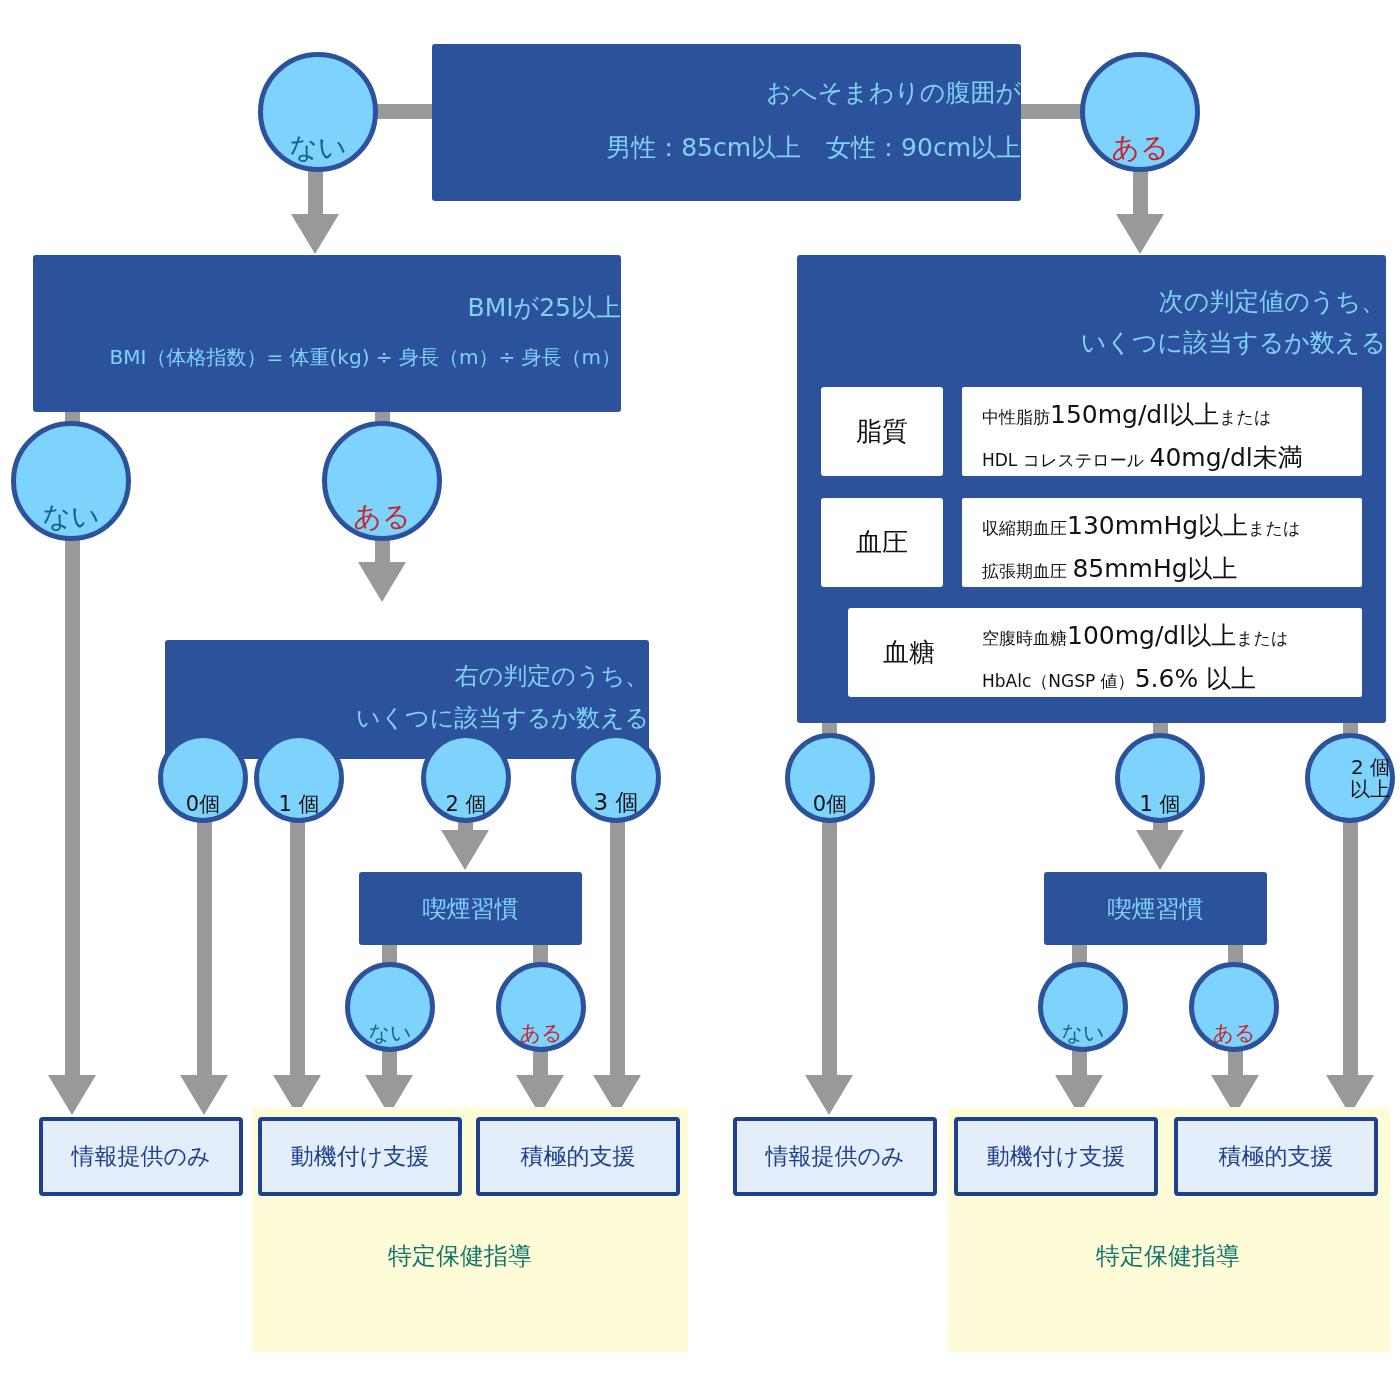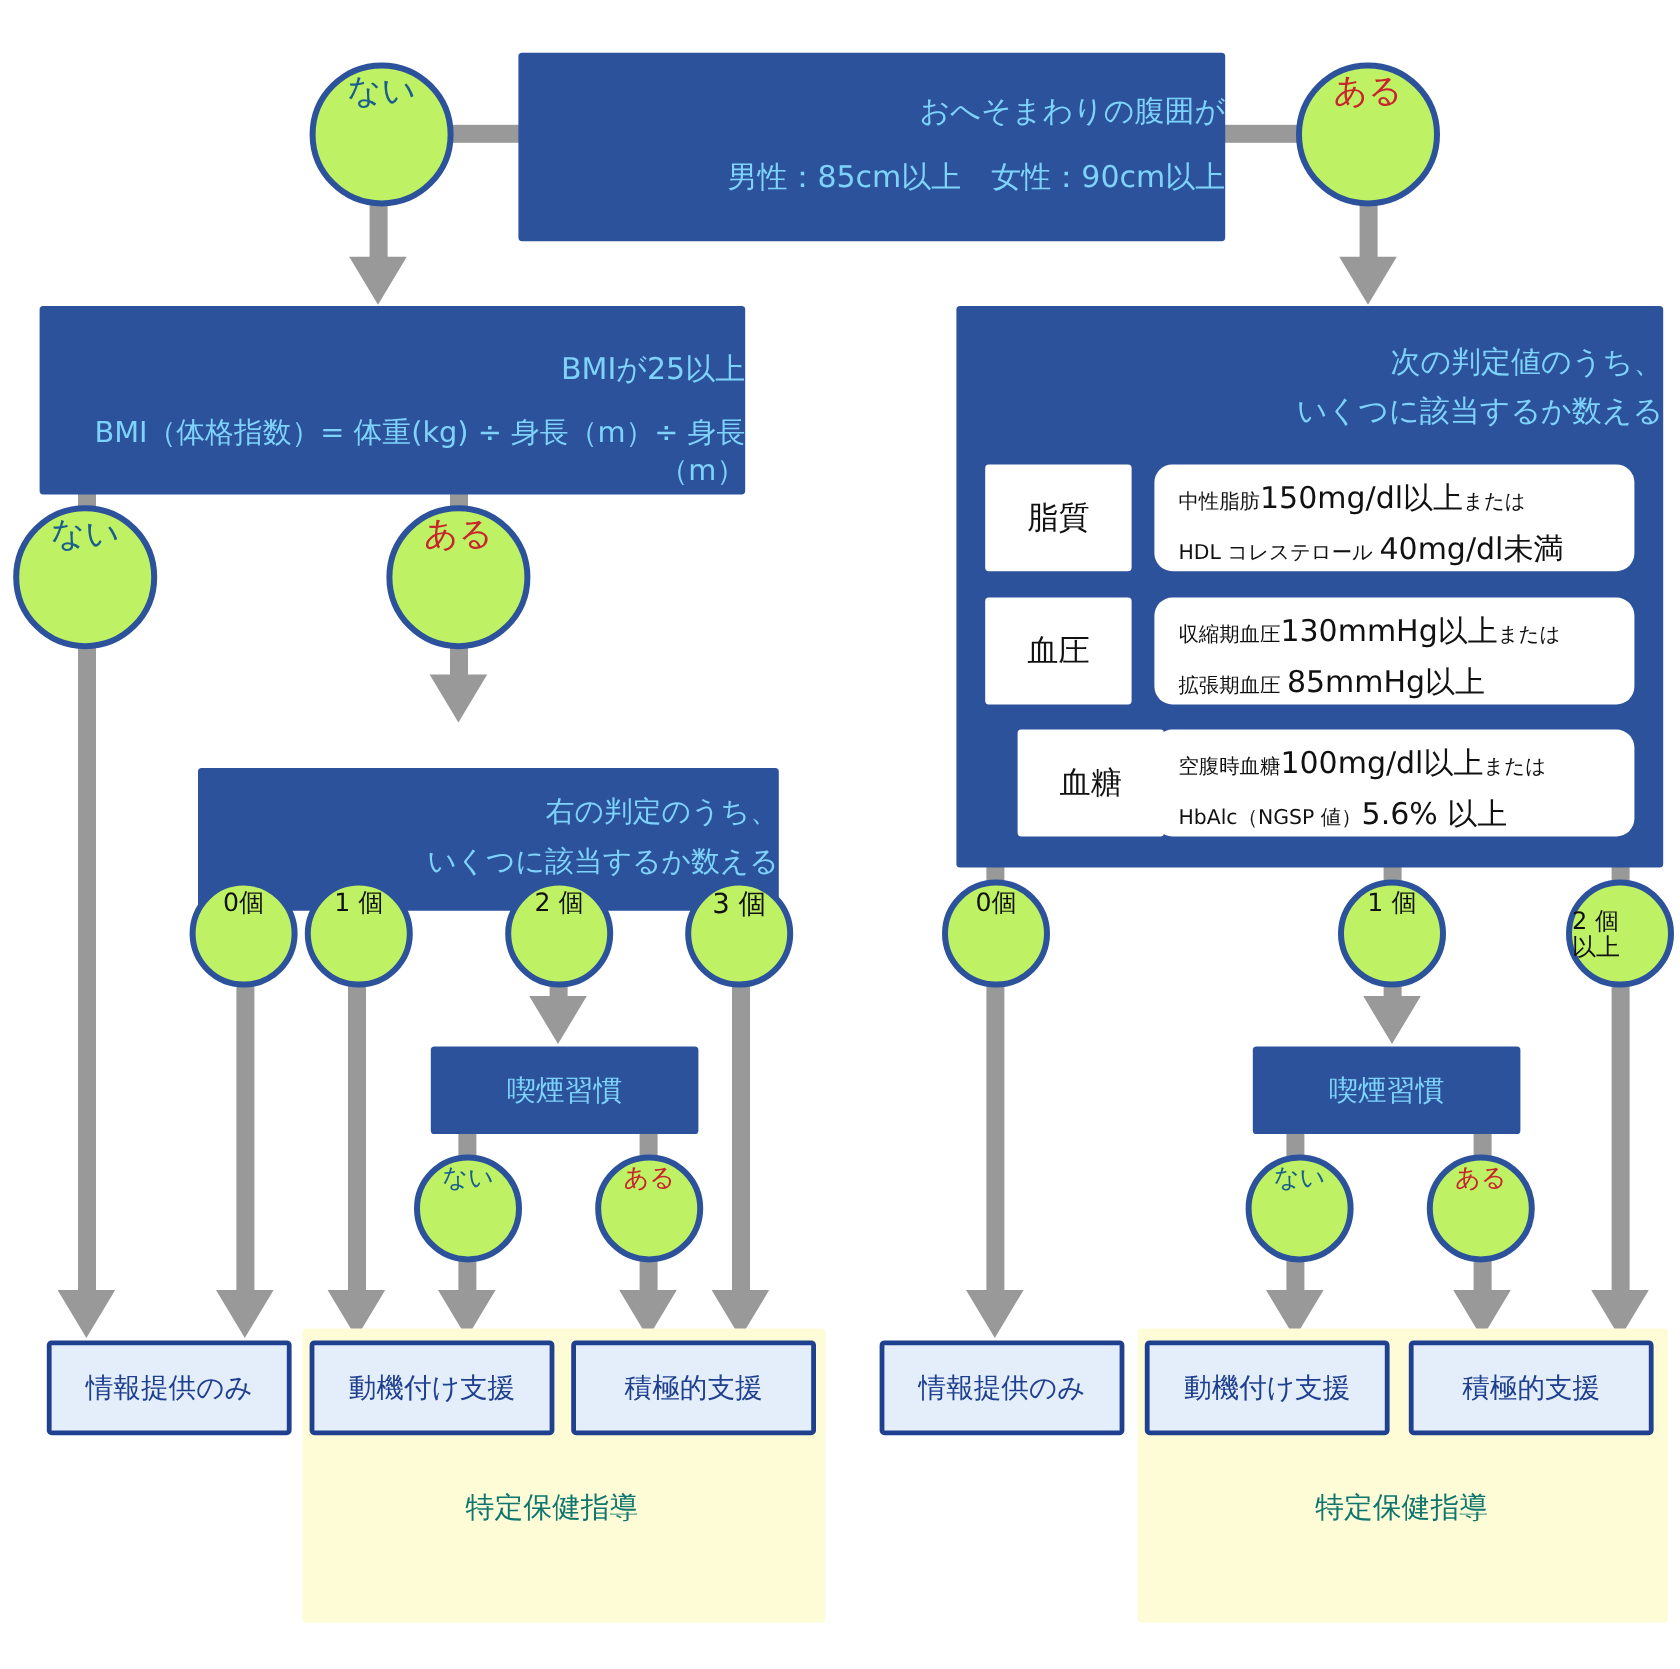--- a/index.html
+++ b/index.html
@@ -1,37 +1,37 @@
 <!DOCTYPE html>
 <html><head>
 <meta charset="utf-8">
 <style>
   html, body { margin: 0; padding: 0; background: #ffffff; }
   body { width: 1400px; height: 1391px; position: relative; overflow: hidden;
          font-family: "DejaVu Sans", "Liberation Sans", sans-serif; }
   .box { position: absolute; background: #2d529c; color: #7dd3fc; border-radius: 3px;
          box-sizing: border-box; text-align: right; }
-  .circle { position: absolute; background: #bef264; border: 5px solid #2d529c; border-radius: 50%;
-            box-sizing: border-box; display: flex; align-items: flex-start; justify-content: center;
+  .circle { position: absolute; background: #7dd3fc; border: 5px solid #2d529c; border-radius: 50%;
+            box-sizing: border-box; display: flex; align-items: flex-end; justify-content: center;
             text-align: center; color: #111; }
   .circle.no { color: #1a5f8c; }
   .circle.yes { color: #c8242c; }
   .vline { position: absolute; background: #999999; width: 15px; }
   .hline { position: absolute; background: #999999; height: 15px; }
   .arrowhead { position: absolute; width: 0; height: 0;
                border-left: 24px solid transparent; border-right: 24px solid transparent;
                border-top: 40px solid #999999; }
   .outcome { position: absolute; background: #e3eefa; border: 4px solid #1f3f8f; border-radius: 4px;
              box-sizing: border-box; color: #1f3f8f; font-size: 23px; display: flex;
              align-items: center; justify-content: center; }
   .yellow { position: absolute; background: #fefcd6; border-radius: 3px; }
   .yellow-label { position: absolute; font-size: 24px; color: #0f766e; text-align: center; }
   .crit-label { position: absolute; background: #fff; border-radius: 3px; color: #111;
                 font-size: 26px; display: flex; align-items: center; justify-content: center; }
-  .crit-val { position: absolute; background: #fff; border-radius: 15px; color: #111;
+  .crit-val { position: absolute; background: #fff; border-radius: 2px; color: #111;
               box-sizing: border-box; padding: 8px 0 0 20px; }
   .crit-val .line { display: block; white-space: nowrap; line-height: 40px; }
   .sm { font-size: 17px; }
   .lg { font-size: 25px; }
   .title1 { font-size: 25px; }
   .title2 { font-size: 24px; }
 </style>
 </head>
 <body>
 
@@ -90,21 +90,21 @@
 </div>
 <div class="circle no" style="left:258px; top:52px; width:120px; height:120px; font-size:28px;">
   <span>ない</span>
 </div>
 <div class="circle yes" style="left:1080px; top:52px; width:120px; height:120px; font-size:28px;">
   <span>ある</span>
 </div>
 
 <div class="box" style="left:33px; top:255px; width:588px; height:157px;">
   <div class="title1" style="margin-top:36px;">BMIが25以上</div>
-  <div style="margin-top:20px; font-size:24px;">BMI（体格指数）= 体重(kg) ÷ 身長（m）÷ 身長（m）</div>
+  <div style="margin-top:20px; font-size:20px;">BMI（体格指数）= 体重(kg) ÷ 身長（m）÷ 身長（m）</div>
 </div>
 <div class="circle no" style="left:11px; top:421px; width:120px; height:120px; font-size:28px;">
   <span>ない</span>
 </div>
 <div class="circle yes" style="left:322px; top:421px; width:120px; height:120px; font-size:28px;">
   <span>ある</span>
 </div>
 
 <div class="box" style="left:165px; top:640px; width:484px; height:119px;">
   <div class="title2" style="margin-top:20px;">右の判定のうち、</div>

